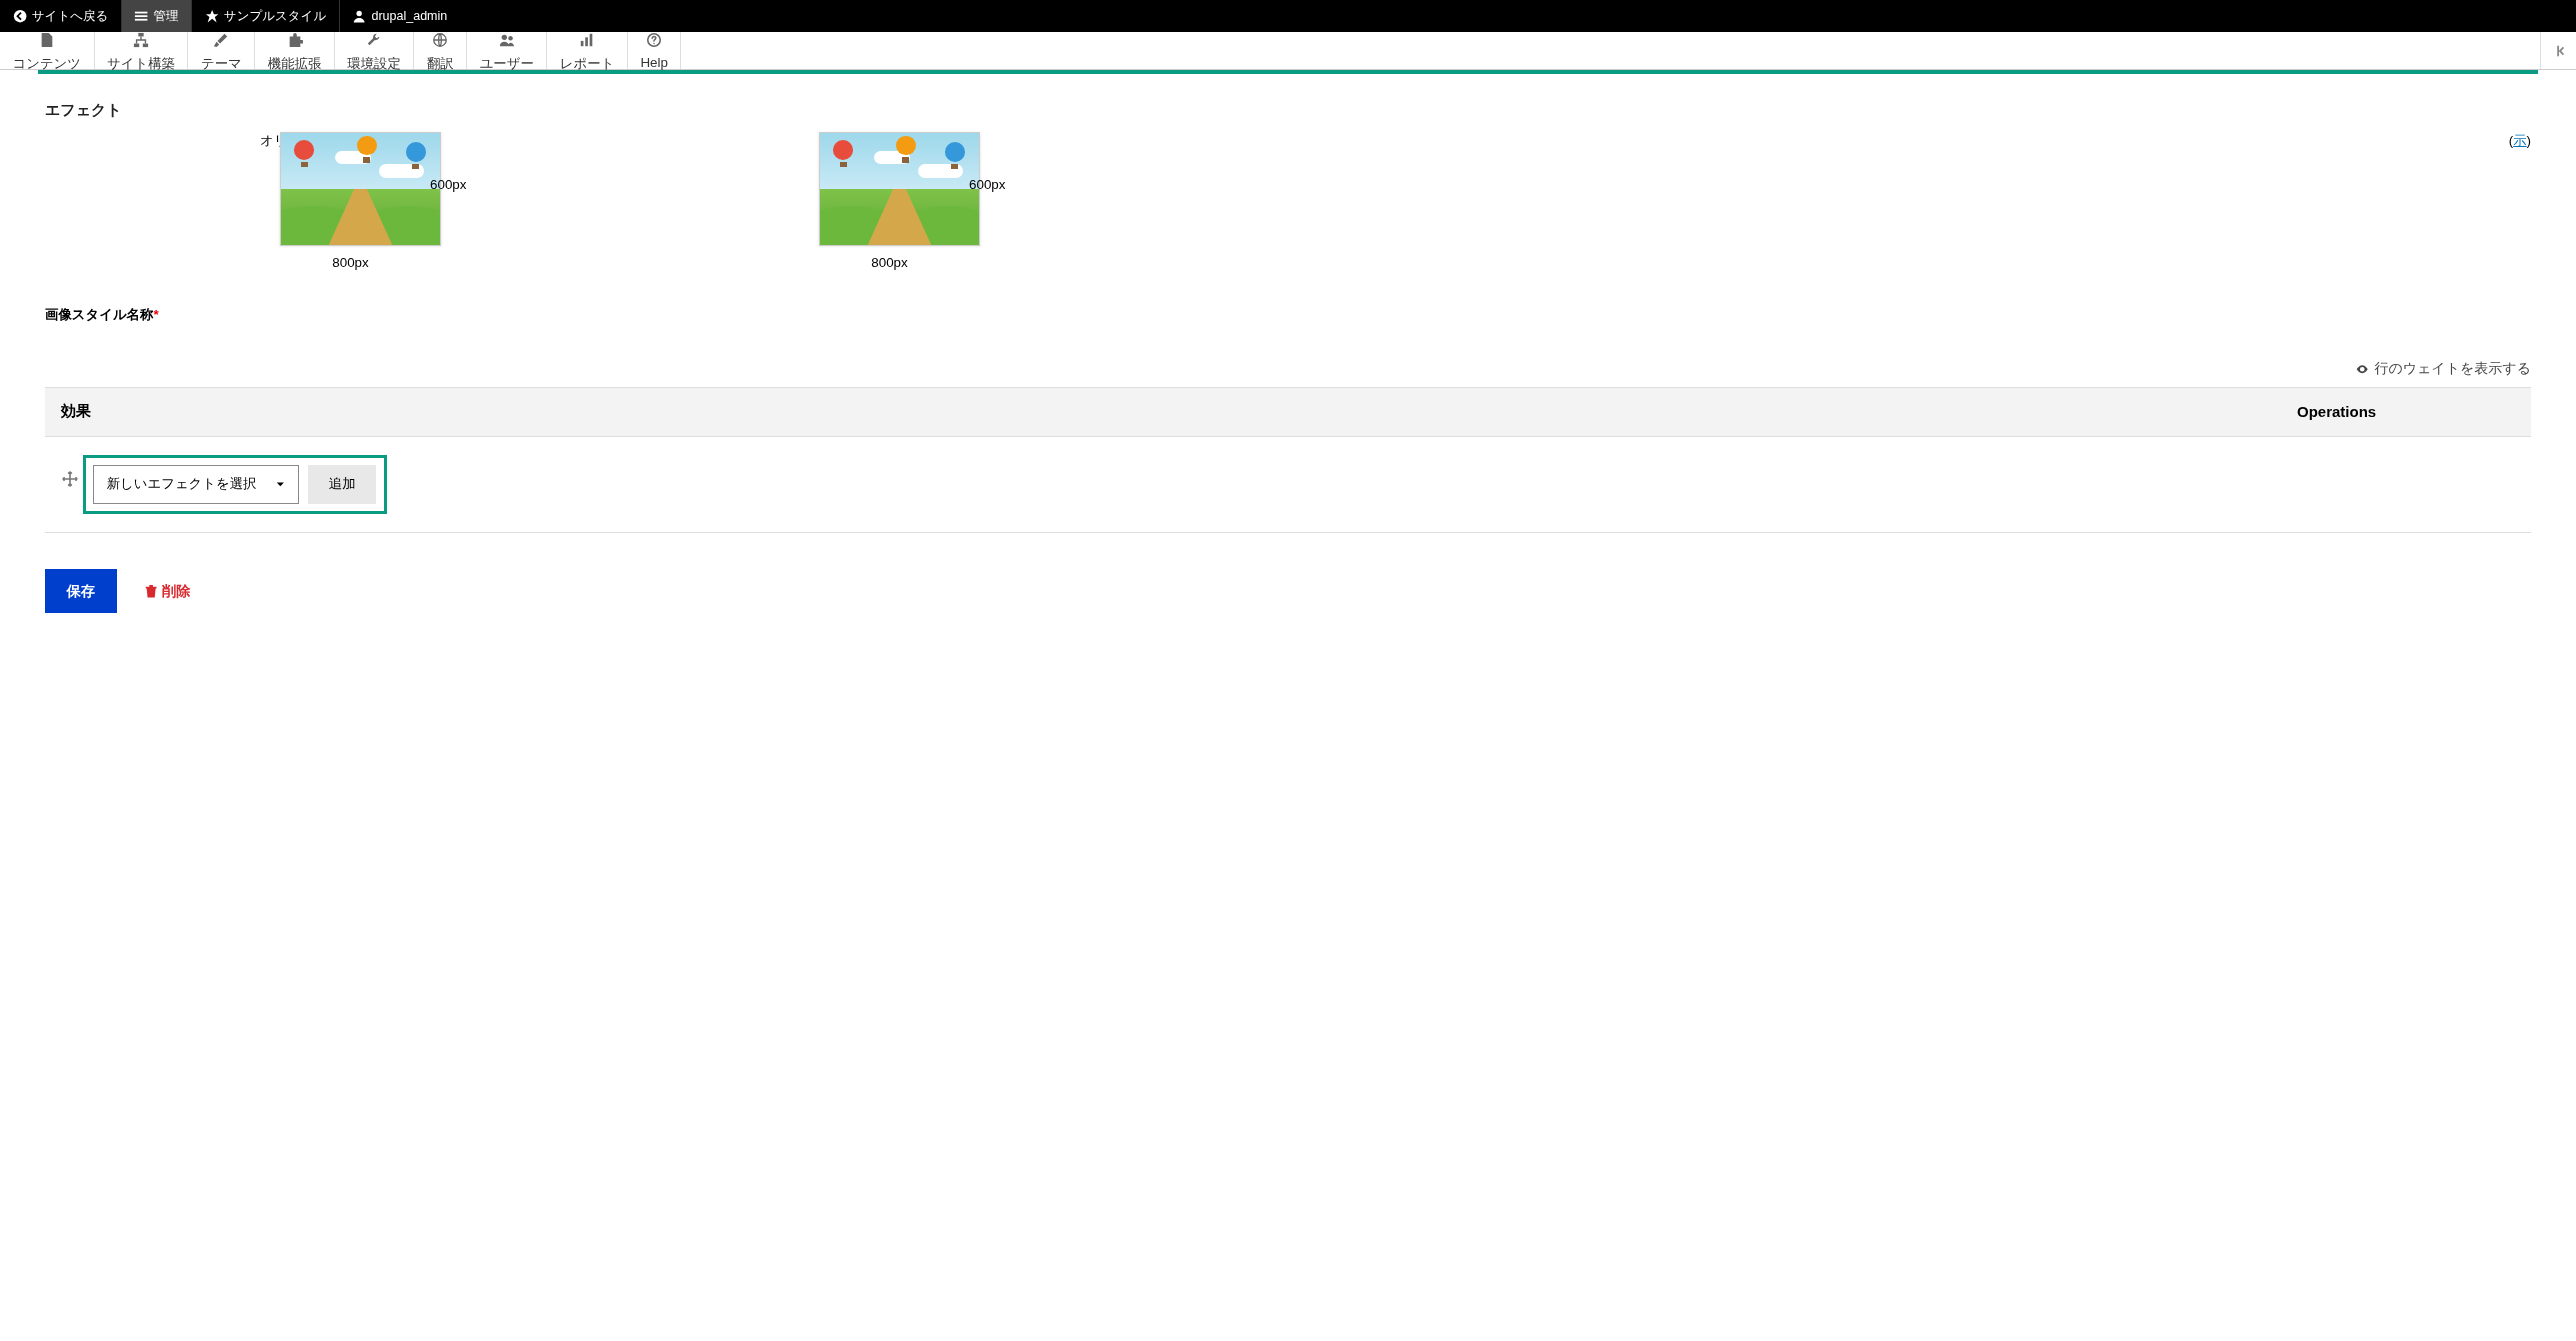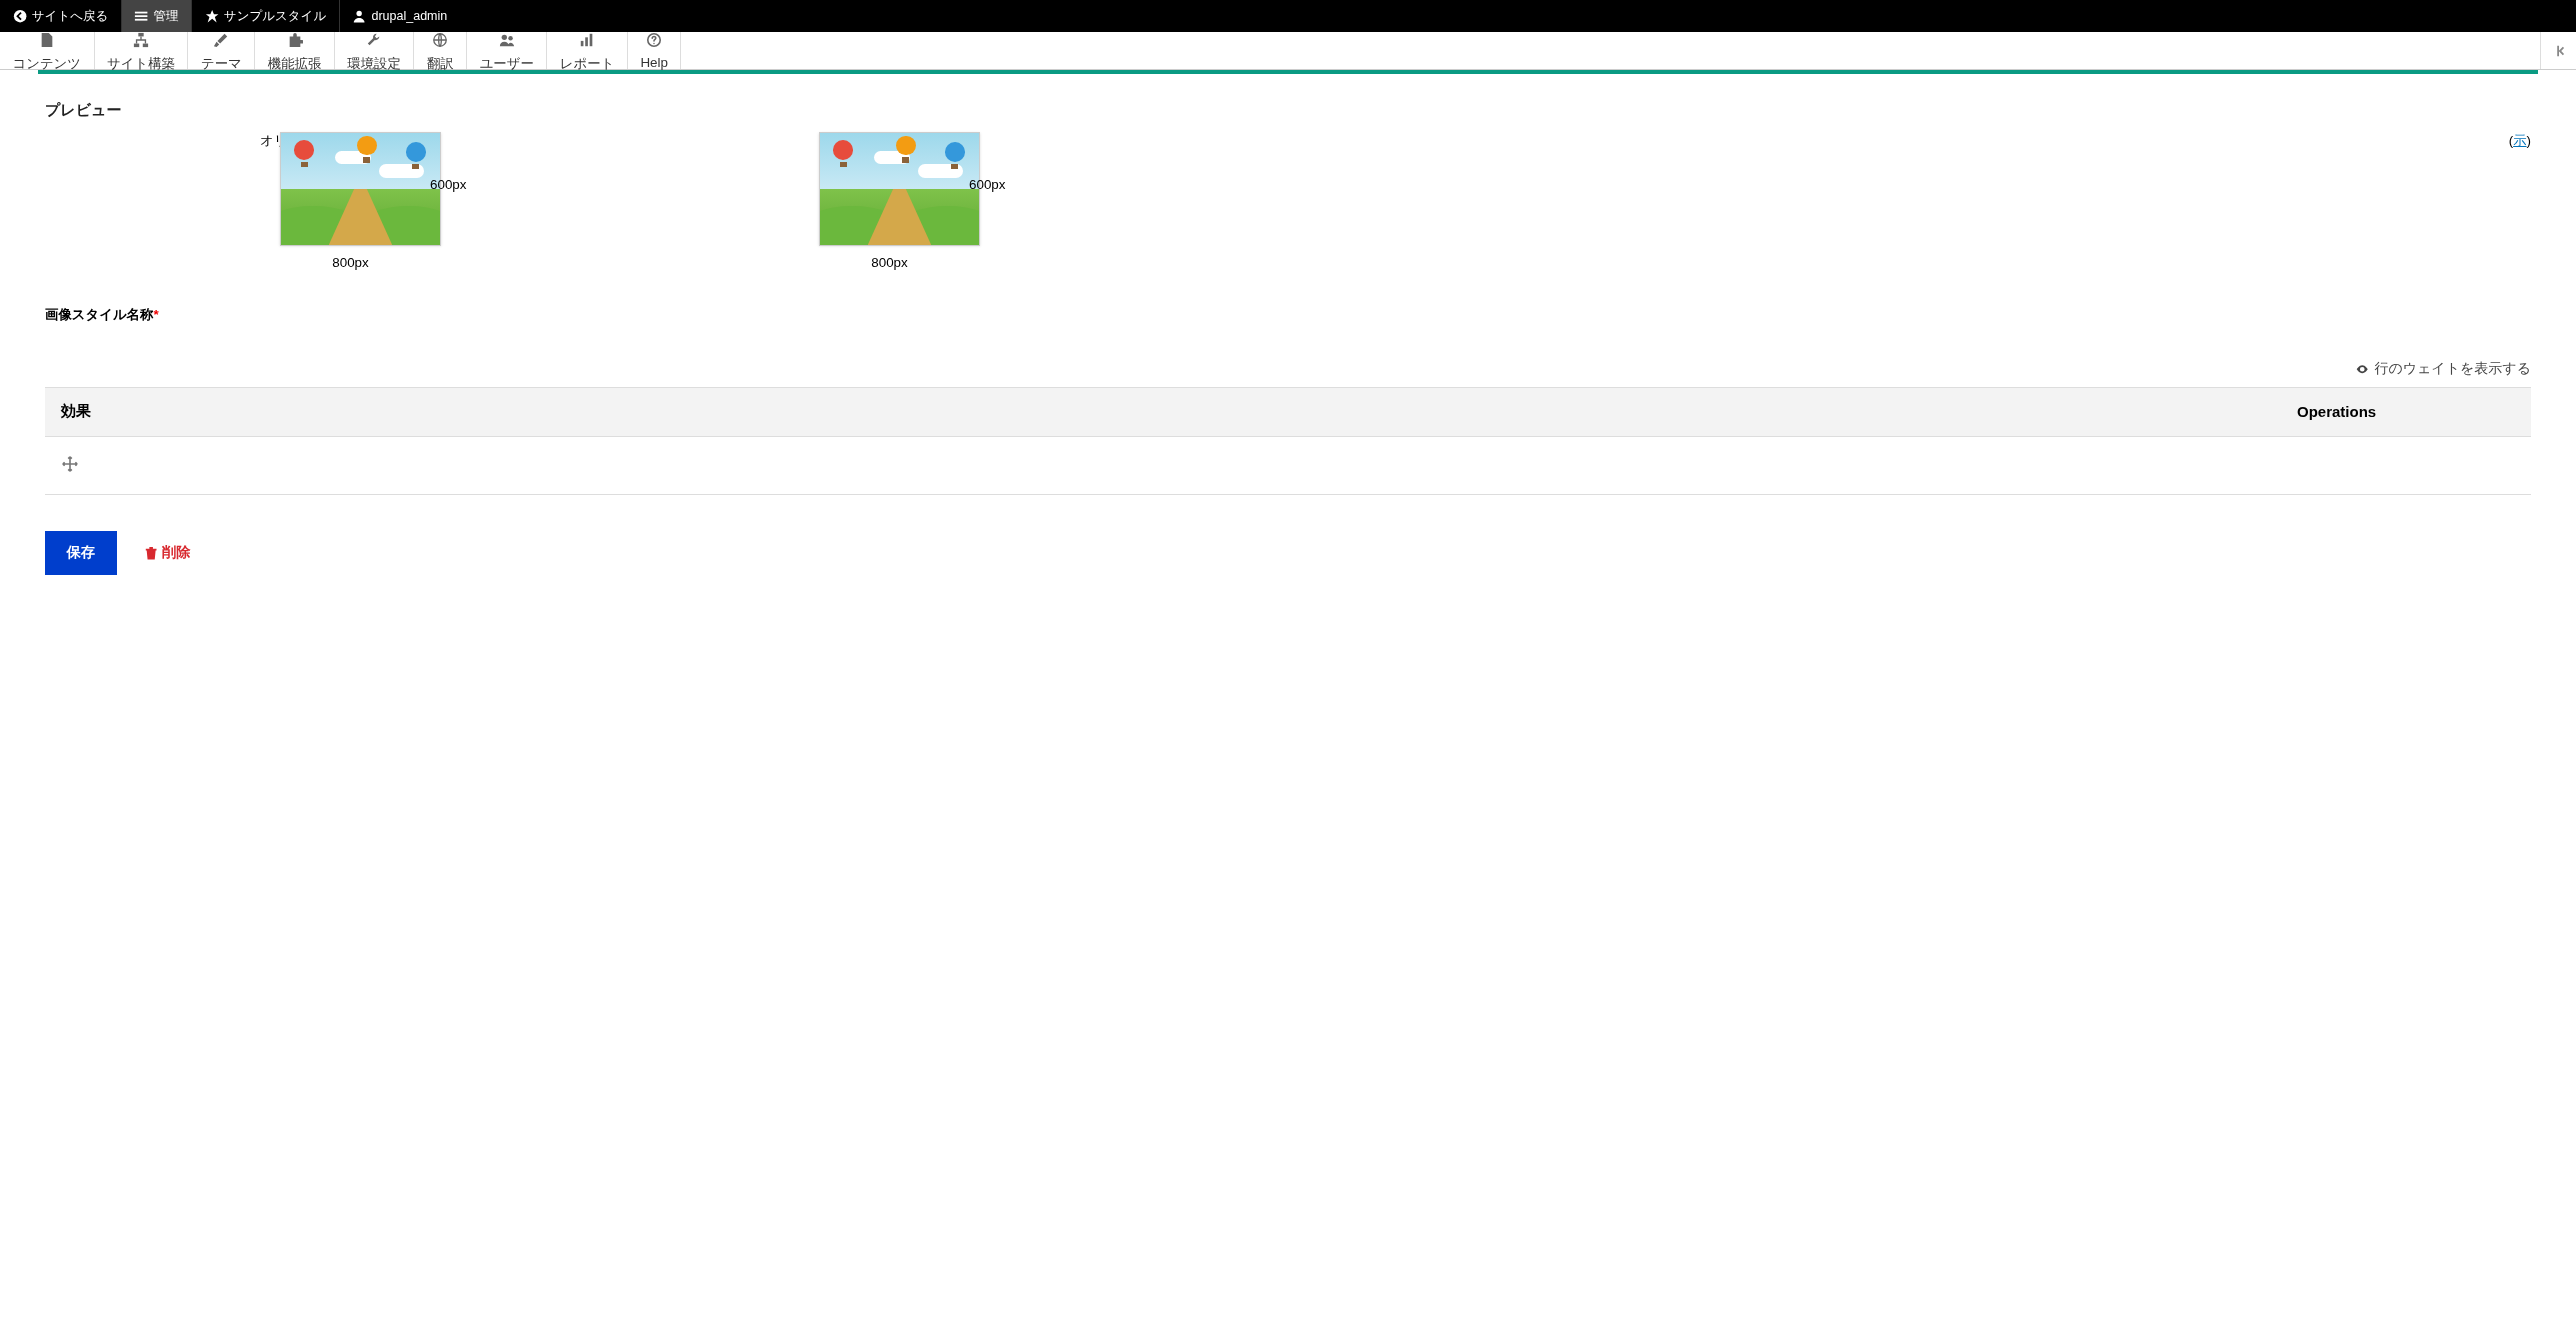--- a/index.html
+++ b/index.html
@@ -196,21 +196,21 @@
       </svg>
   </div>
 </div>
 
 <div class="top-accent"></div>
 
 <div class="content">
 
 
   <div>
-    <div class="section-heading">プレビュー</div>
+    <div class="section-heading">エフェクト</div>
 
     <div style="position:relative;">
       <span style="position:absolute; left:215px; top:0; font-size:13.4px;">オリジ</span>
       <span class="show-link">(<a href="#"><span>示</span></a>)</span>
     </div>
 
     <div class="preview-row">
       <div class="preview-block">
         <div class="preview-img-wrap">
           <div class="preview-img">
@@ -286,20 +286,29 @@
       </tr>
     </thead>
     <tbody>
       <tr>
         <td>
           <span class="drag-handle">
             <svg viewBox="0 0 20 20" width="18" height="18" fill="none" stroke="currentColor" stroke-width="1.8">
                 <path d="M10 2v16M2 10h16M10 2l-2 2M10 2l2 2M10 18l-2-2M10 18l2-2M2 10l2-2M2 10l2 2M18 10l-2-2M18 10l-2 2"></path>
               </svg>
           </span>
+          <span class="highlight-box">
+            <span class="select-box">
+              <span>新しいエフェクトを選択</span>
+              <svg viewBox="0 0 12 12" width="10.7" height="10.7" fill="currentColor">
+                  <path d="M2 4l4 4 4-4z"></path>
+                </svg>
+            </span>
+            <button class="add-button">追加</button>
+          </span>
         </td>
         <td></td>
       </tr>
     </tbody>
   </table>
 
   <div class="actions-row">
     <button class="save-button">保存</button>
     <span class="delete-link">
       <svg viewBox="0 0 16 16" width="14.3" height="14.3" fill="currentColor">

